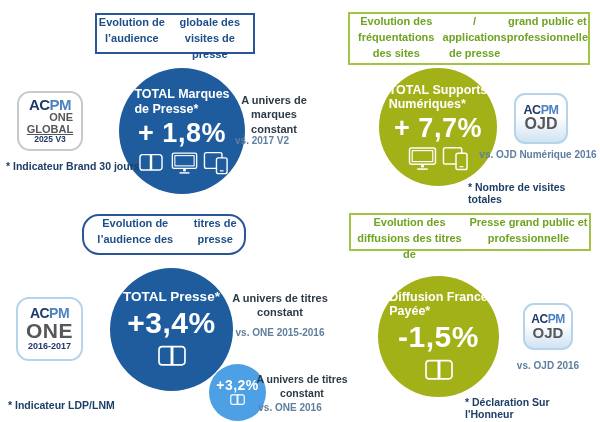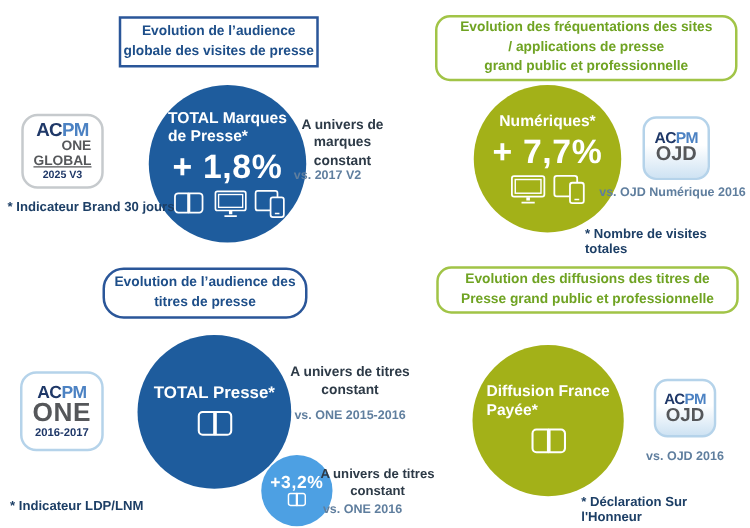--- a/index.html
+++ b/index.html
@@ -2,25 +2,25 @@
 <html><head>
 <meta charset="utf-8">
 <style>
   html,body { margin:0; padding:0; background:#ffffff; }
   .canvas {
     position:relative; width:600px; height:422px; background:#ffffff;
     font-family:"Liberation Sans", sans-serif; overflow:hidden;
   }
   .hdr {
     position:absolute; border:2px solid; text-align:center; font-weight:bold;
-    font-size:11px; line-height:1.45; display:flex; flex-direction:column;
+    font-size:11px; line-height:1.45; display:flex; flex-direction:row;
     justify-content:center; background:#fff;
   }
   .hdr.blue  { border-color:#2a5699; color:#1d4e89; }
-  .hdr.green { border-color:#a1c447; color:#6fa322;border-radius:12px; }
+  .hdr.green { border-color:#a1c447; color:#6fa322; }
   .circle {
     position:absolute; border-radius:50%; color:#fff; text-align:left;
     display:flex; flex-direction:column; align-items:center; justify-content:center;margin-left:20px;
   }
   .c-title { font-weight:bold; font-size:12.5px; line-height:1.18; }
   .c-title.big { font-size:13.5px; }
   .c-value { font-weight:bold; font-size:27px; line-height:1.05; margin-top:2px; letter-spacing:0.5px; }
   .c-value.big { font-size:30px; }
   .ic-row { display:flex; gap:5px; align-items:flex-end; margin-top:4px; }
   .logo {
@@ -91,20 +91,21 @@
   <div class="foot" style="left:6px;top:160px;">* Indicateur Brand 30 jours</div>
 
   <div class="hdr green" style="left:348px;top:12px;width:238px;height:49px;">
     <div>Evolution des fréquentations des sites</div>
     <div>/ applications de presse</div>
     <div>grand public et professionnelle</div>
   </div>
 
   <div class="circle" style="left:359px;top:68px;width:118px;height:118px;background:#a3b118;--cbg:#a3b118;">
     <div class="c-title">
+      <div>TOTAL Supports</div>
       <div>Numériques*</div>
     </div>
     <div class="c-value">+ 7,7%</div>
     <div class="ic-row">
       <svg width="29" height="25" viewBox="0 0 30 26">
         <rect x="1.5" y="2" width="27" height="17" rx="1.8" fill="none" stroke="#fff" stroke-width="1.5"></rect>
         <rect x="4.3" y="4.8" width="21.4" height="11.4" fill="none" stroke="#fff" stroke-width="1.2"></rect>
         <path d="M15 19.5 v2.8" stroke="#fff" stroke-width="3"></path>
         <path d="M9.5 24 h11" stroke="#fff" stroke-width="1.6"></path>
       </svg>
@@ -131,20 +132,21 @@
   </div>
 
   <div class="logo bluebrd" style="left:16px;top:297px;width:67px;height:64px;">
     <div class="acpm" style="font-size:14px;"><span class="a">AC</span><span class="b">PM</span></div>
     <div class="lgray" style="font-size:21px;letter-spacing:0.5px;">ONE</div>
     <div class="lnavy" style="font-size:9px;">2016-2017</div>
   </div>
 
   <div class="circle" style="left:90px;top:268px;width:123px;height:123px;background:#1e5c9d;--cbg:#1e5c9d;">
     <div class="c-title big">TOTAL Presse*</div>
+    <div class="c-value big">+3,4%</div>
     <div class="ic-row">
       <svg width="36" height="27" viewBox="0 0 34 26">
         <path d="M16.4 3.5 H7.5 a3 3 0 0 0 -3 3 v11.5 a3 3 0 0 0 3 3 h8.9 z" fill="none" stroke="#fff" stroke-width="1.6"></path>
         <path d="M17.6 3.5 H26.5 a3 3 0 0 1 3 3 v11.5 a3 3 0 0 1 -3 3 h-8.9 z" fill="none" stroke="#fff" stroke-width="1.6"></path>
       </svg>
     </div>
   </div>
 
   <div class="aside-bold" style="left:226px;top:291px;width:108px;">
     <div>A univers de titres</div>
@@ -173,20 +175,21 @@
   <div class="hdr green" style="left:349px;top:213px;width:238px;height:34px;">
     <div>Evolution des diffusions des titres de</div>
     <div>Presse grand public et professionnelle</div>
   </div>
 
   <div class="circle" style="left:358px;top:276px;width:121px;height:121px;background:#a3b118;--cbg:#a3b118;">
     <div class="c-title">
       <div>Diffusion France</div>
       <div>Payée*</div>
     </div>
+    <div class="c-value big">-1,5%</div>
     <div class="ic-row">
       <svg width="36" height="27" viewBox="0 0 34 26">
         <path d="M16.4 3.5 H7.5 a3 3 0 0 0 -3 3 v11.5 a3 3 0 0 0 3 3 h8.9 z" fill="none" stroke="#fff" stroke-width="1.6"></path>
         <path d="M17.6 3.5 H26.5 a3 3 0 0 1 3 3 v11.5 a3 3 0 0 1 -3 3 h-8.9 z" fill="none" stroke="#fff" stroke-width="1.6"></path>
       </svg>
     </div>
   </div>
 
   <div class="logo ojd" style="left:523px;top:303px;width:50px;height:47px;">
     <div class="acpm" style="font-size:12px;"><span class="a">AC</span><span class="b">PM</span></div>

